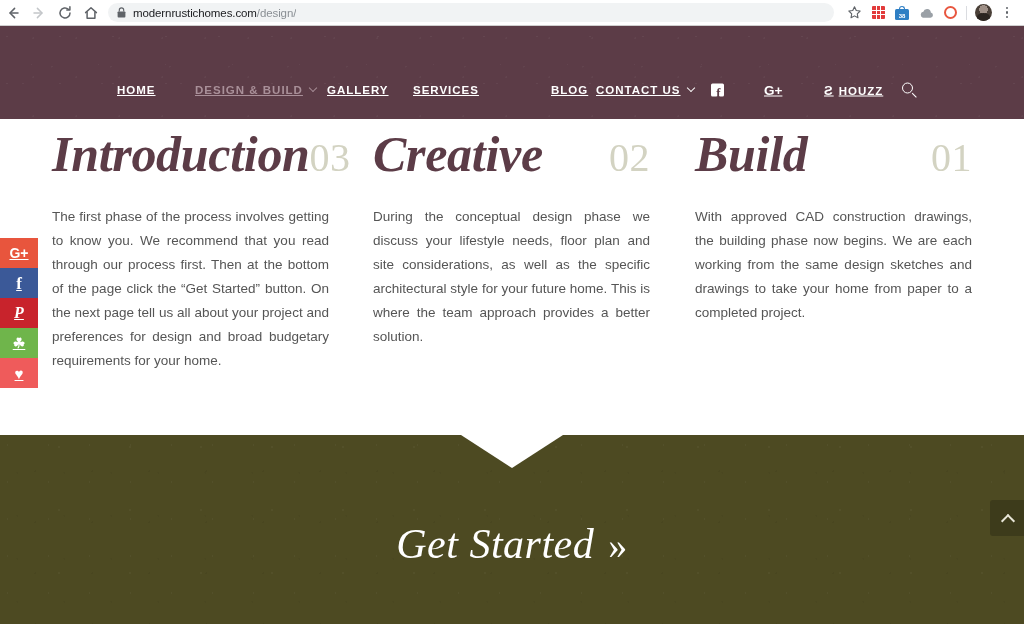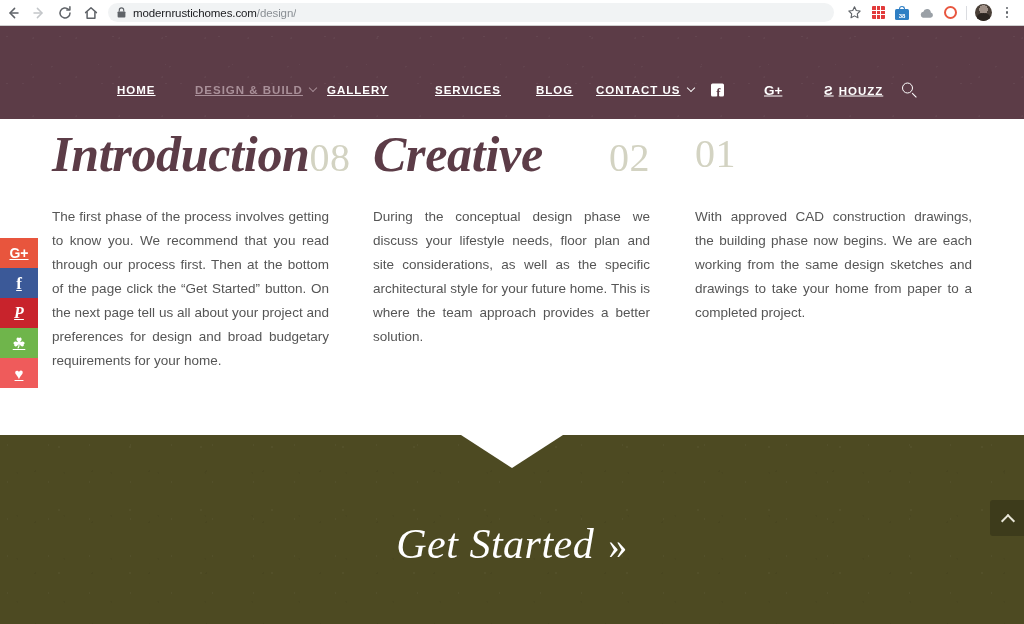--- a/index.html
+++ b/index.html
@@ -107,22 +107,22 @@
   }
   .nav-item.muted { color:#a99099; }
   .nav-caret {
     display:inline-block; margin-left:7px; width:6px; height:6px;
     border-right:1.4px solid currentColor; border-bottom:1.4px solid currentColor;
     transform:rotate(45deg) translate(-1.5px,-1.5px);
   }
   #nav-home       { left:117px; }
   #nav-design     { left:195px; }
   #nav-gallery    { left:327px;align-items:center; }
-  #nav-services   { left:435px;text-align:right; }
-  #nav-blog       { left:536px;text-decoration:underline; }
+  #nav-services   { left:413px;text-align:right; }
+  #nav-blog       { left:551px;text-decoration:underline; }
   #nav-contact    { left:596px; }
   #nav-facebook   { left:711px; }
   #nav-gplus      { left:764px; }
   #nav-houzz      { left:824px; }
   #nav-search     { left:902px; }
 
   .fb-glyph {
     width:13px; height:13px; background:#ffffff; border-radius:1.5px;
     position:relative;
   }
@@ -401,35 +401,36 @@
   <a class="social-btn" href="#" style="background:#ef5b5b">
     <span class="heart-glyph">♥</span>
   </a>
 </aside>
 
 <main id="content-area">
 
   <section class="col" id="col-1">
     <div class="col-head">
       <span class="col-title">Introduction</span>
-      <span class="col-num">08</span>
+      <span class="col-num">03</span>
     </div>
     <p class="col-body">The first phase of the process involves getting to know you. We recommend that you read through our process first. Then at the bottom of the page click the “Get Started” button. On the next page tell us all about your project and preferences for design and broad budgetary requirements for your home.</p>
   </section>
 
   <section class="col" id="col-2">
     <div class="col-head">
       <span class="col-title">Creative</span>
       <span class="col-num">02</span>
     </div>
     <p class="col-body">During the conceptual design phase we discuss your lifestyle needs, floor plan and site considerations, as well as the specific architectural style for your future home. This is where the team approach provides a better solution.</p>
   </section>
 
   <section class="col" id="col-3">
     <div class="col-head">
+      <span class="col-title">Build</span>
       <span class="col-num">01</span>
     </div>
     <p class="col-body">With approved CAD construction drawings, the building phase now begins. We are each working from the same design sketches and drawings to take your home from paper to a completed project.</p>
   </section>
 
 </main>
 
 <section id="cta-section">
   <div id="cta-notch"></div>
   <a id="cta-link" href="#">

